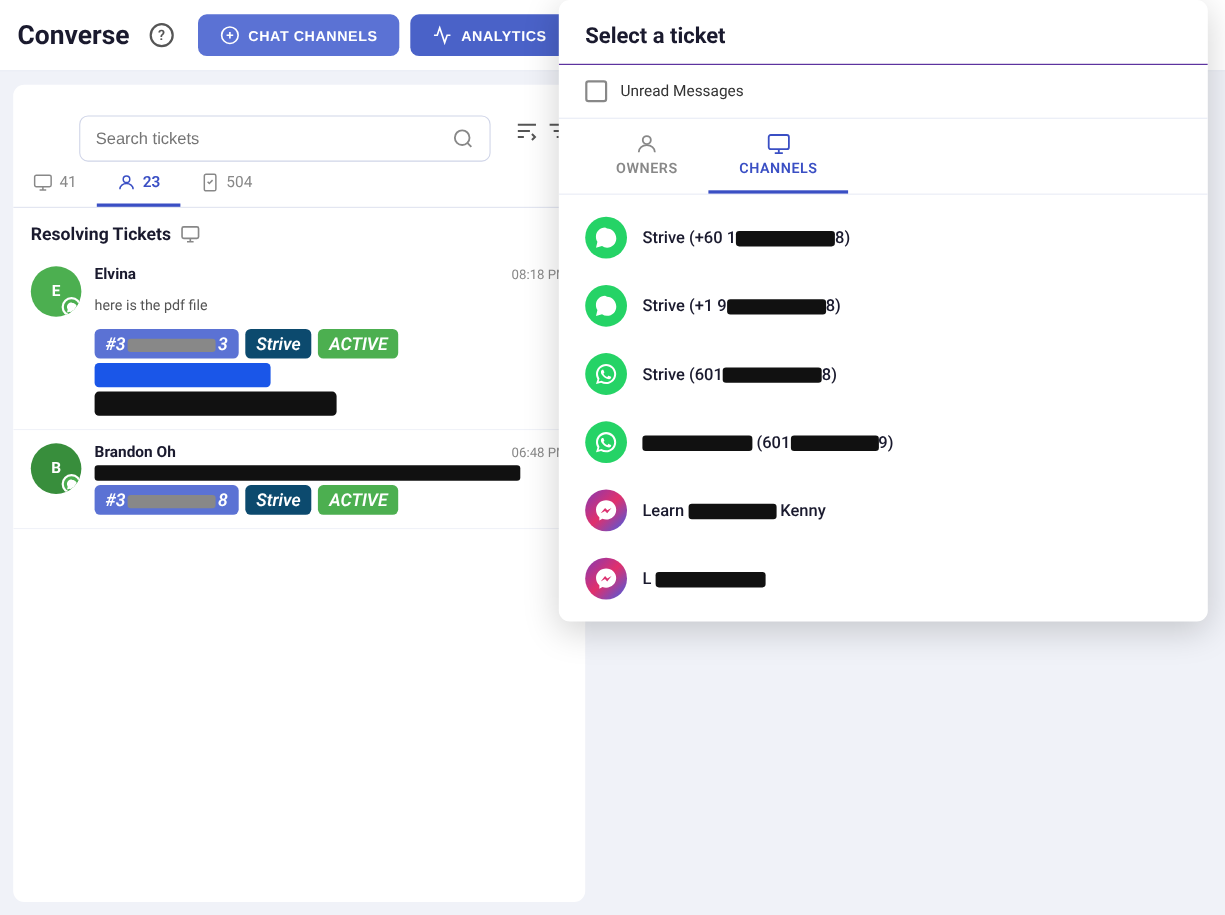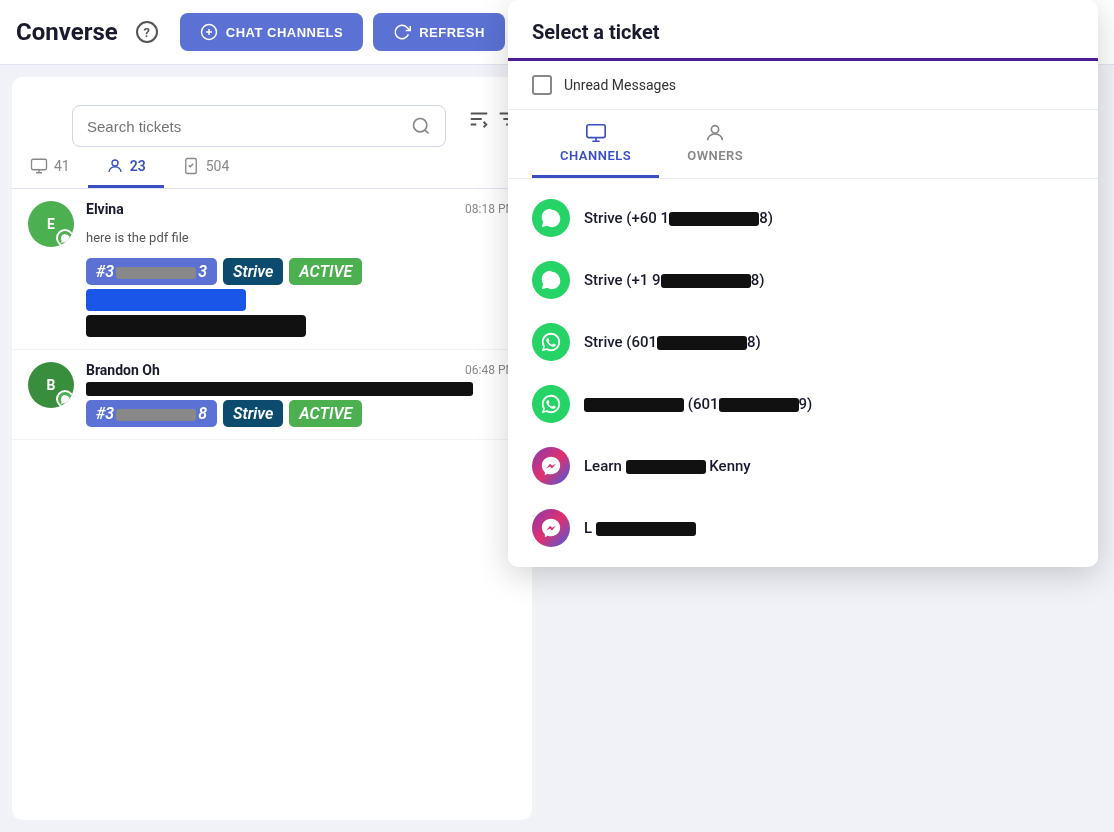--- a/index.html
+++ b/index.html
@@ -170,21 +170,21 @@
       background: #fff;
       border-radius: 10px;
       box-shadow: 0 8px 32px rgba(0,0,0,0.18);
       z-index: 10;
       padding: 0;
       overflow: hidden;
     }
 
     .select-ticket-header {
       padding: 20px 24px 14px 24px;
-      border-bottom: 3px solid #4c1d95;
+      border-bottom: 1px solid #4c1d95;
     }
     .select-ticket-header h2 {
       font-size: 20px; font-weight: 700; color: #1a1a2e;
     }
 
     .unread-row {
       display: flex; align-items: center; gap: 12px;
       padding: 14px 24px;
       border-bottom: 1px solid #e8ebf5;
     }
@@ -247,20 +247,26 @@
 <div class="header">
   <span class="app-title">Converse</span>
   <span class="help-icon">?</span>
   <button class="header-btn btn-chat">
     <svg viewBox="0 0 24 24">
         <circle cx="12" cy="12" r="10"></circle>
         <line x1="12" y1="8" x2="12" y2="16"></line>
         <line x1="8" y1="12" x2="16" y2="12"></line>
       </svg>
     <span>CHAT CHANNELS</span>
+  </button>
+  <button class="header-btn btn-analytics">
+    <svg viewBox="0 0 24 24">
+        <polyline points="22 12 18 12 15 21 9 3 6 12 2 12"></polyline>
+      </svg>
+    <span>ANALYTICS</span>
   </button>
   <button class="header-btn btn-refresh">
     <svg viewBox="0 0 24 24">
         <polyline points="23 4 23 10 17 10"></polyline>
         <path d="M20.49 15a9 9 0 1 1-2.12-9.36L23 10"></path>
       </svg>
     <span>REFRESH</span>
   </button>
   <button class="header-btn btn-settings">
     <svg viewBox="0 0 24 24" stroke-width="2" stroke="#fff" fill="none">
@@ -316,20 +322,28 @@
       </div>
       <div class="tab">
         <svg viewBox="0 0 24 24">
             <rect x="5" y="2" width="14" height="20" rx="2"></rect>
             <polyline points="9 11 11 13 15 9"></polyline>
           </svg>
         <span>504</span>
       </div>
     </div>
 
+    <div class="section-title">
+      <span>Resolving Tickets</span>
+      <svg width="18" height="18" viewBox="0 0 24 24" fill="none" stroke="#888" stroke-width="2">
+          <rect x="2" y="3" width="20" height="14" rx="2"></rect>
+          <line x1="8" y1="21" x2="16" y2="21"></line>
+          <line x1="12" y1="17" x2="12" y2="21"></line>
+        </svg>
+    </div>
 
     <div class="ticket-list">
 
       <div class="ticket-item">
         <div class="avatar" style="background:#4caf50; position:relative;">
           <span style="font-size:14px;font-weight:700;">E</span>
           <div class="avatar-badge">
             <svg viewBox="0 0 24 24" fill="#fff" width="10" height="10">
                 <path d="M17.472 14.382c-.297-.149-1.758-.867-2.03-.967-.273-.099-.471-.148-.67.15-.197.297-.767.966-.94 1.164-.173.199-.347.223-.644.075-.297-.15-1.255-.463-2.39-1.475-.883-.788-1.48-1.761-1.653-2.059-.173-.297-.018-.458.13-.606.134-.133.298-.347.446-.52.149-.174.198-.298.298-.497.099-.198.05-.371-.025-.52-.075-.149-.669-1.612-.916-2.207-.242-.579-.487-.5-.669-.51-.173-.008-.371-.01-.57-.01-.198 0-.52.074-.792.372-.272.297-1.04 1.016-1.04 2.479 0 1.462 1.065 2.875 1.213 3.074.149.198 2.096 3.2 5.077 4.487.709.306 1.262.489 1.694.625.712.227 1.36.195 1.871.118.571-.085 1.758-.719 2.006-1.413.248-.694.248-1.289.173-1.413-.074-.124-.272-.198-.57-.347z"></path>
                 <path d="M11.002 2.003C5.978 2.003 1.9 6.08 1.9 11.106c0 1.877.548 3.63 1.497 5.109L2 22l5.938-1.559a9.075 9.075 0 0 0 5.064 1.52c5.024 0 9.101-4.077 9.101-9.101 0-5.024-4.077-9.857-9.101-9.857z"></path>
@@ -386,35 +400,35 @@
     <div class="select-ticket-header">
       <h2>Select a ticket</h2>
     </div>
 
     <div class="unread-row">
       <div class="checkbox"></div>
       <span class="unread-label">Unread Messages</span>
     </div>
 
     <div class="oc-tabs">
+      <div class="oc-tab">
+        <svg viewBox="0 0 24 24" fill="none" stroke="#888" stroke-width="1.8">
+            <circle cx="12" cy="8" r="4"></circle>
+            <path d="M4 20c0-4 3.6-7 8-7s8 3 8 7"></path>
+          </svg>
+        <span>OWNERS</span>
+      </div>
       <div class="oc-tab active">
         <svg viewBox="0 0 24 24" fill="none" stroke="#3a4fc4" stroke-width="1.8">
             <rect x="2" y="3" width="20" height="14" rx="2"></rect>
             <line x1="8" y1="21" x2="16" y2="21"></line>
             <line x1="12" y1="17" x2="12" y2="21"></line>
           </svg>
         <span>CHANNELS</span>
       </div>
-      <div class="oc-tab">
-        <svg viewBox="0 0 24 24" fill="none" stroke="#888" stroke-width="1.8">
-            <circle cx="12" cy="8" r="4"></circle>
-            <path d="M4 20c0-4 3.6-7 8-7s8 3 8 7"></path>
-          </svg>
-        <span>OWNERS</span>
-      </div>
     </div>
 
     <div class="channel-list">
 
       <div class="channel-item">
         <div class="channel-icon channel-icon-whatsapp">
           <svg viewBox="0 0 24 24" fill="#fff" width="22" height="22">
               <path d="M17.472 14.382c-.297-.149-1.758-.867-2.03-.967-.273-.099-.471-.148-.67.15-.197.297-.767.966-.94 1.164-.173.199-.347.223-.644.075-.297-.15-1.255-.463-2.39-1.475-.883-.788-1.48-1.761-1.653-2.059-.173-.297-.018-.458.13-.606.134-.133.298-.347.446-.52.149-.174.198-.298.298-.497.099-.198.05-.371-.025-.52-.075-.149-.669-1.612-.916-2.207-.242-.579-.487-.5-.669-.51-.173-.008-.371-.01-.57-.01-.198 0-.52.074-.792.372-.272.297-1.04 1.016-1.04 2.479 0 1.462 1.065 2.875 1.213 3.074.149.198 2.096 3.2 5.077 4.487.709.306 1.262.489 1.694.625.712.227 1.36.195 1.871.118.571-.085 1.758-.719 2.006-1.413.248-.694.248-1.289.173-1.413-.074-.124-.272-.198-.57-.347z"></path>
               <path d="M11.002 2.003C5.978 2.003 1.9 6.08 1.9 11.106c0 1.877.548 3.63 1.497 5.109L2 22l5.938-1.559a9.075 9.075 0 0 0 5.064 1.52c5.024 0 9.101-4.077 9.101-9.101 0-5.024-4.077-9.857-9.101-9.857z"></path>
             </svg>

